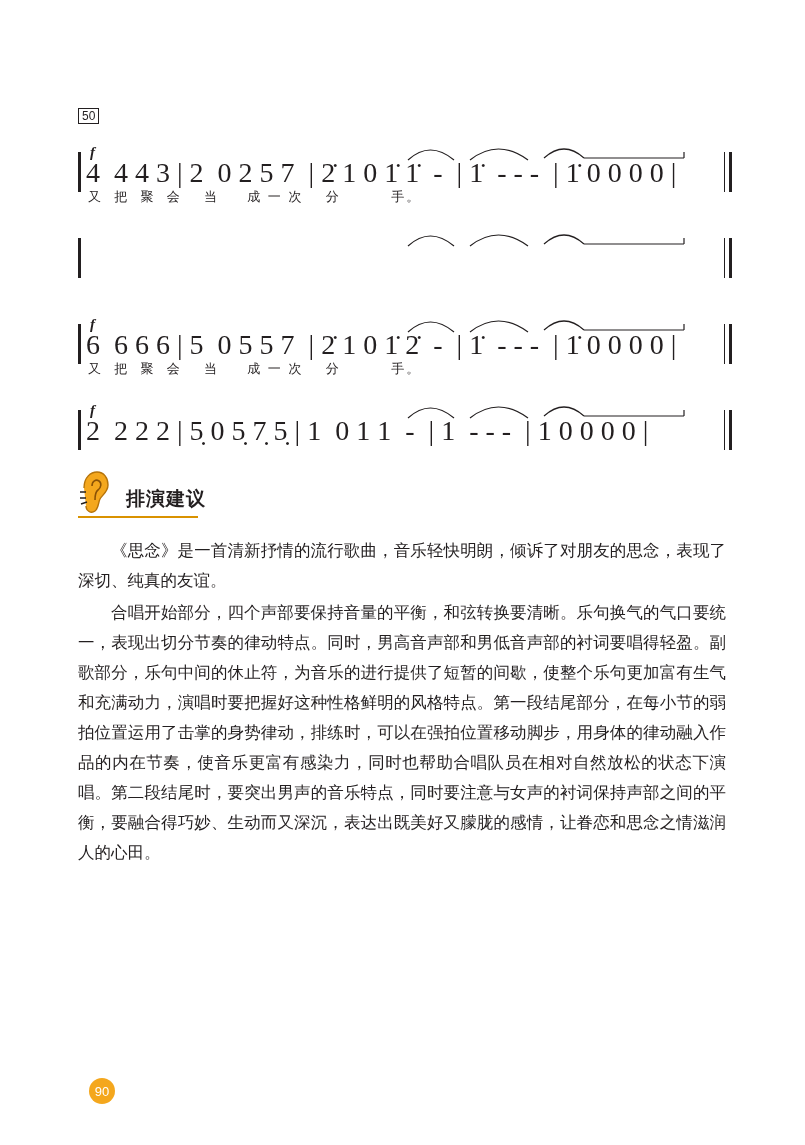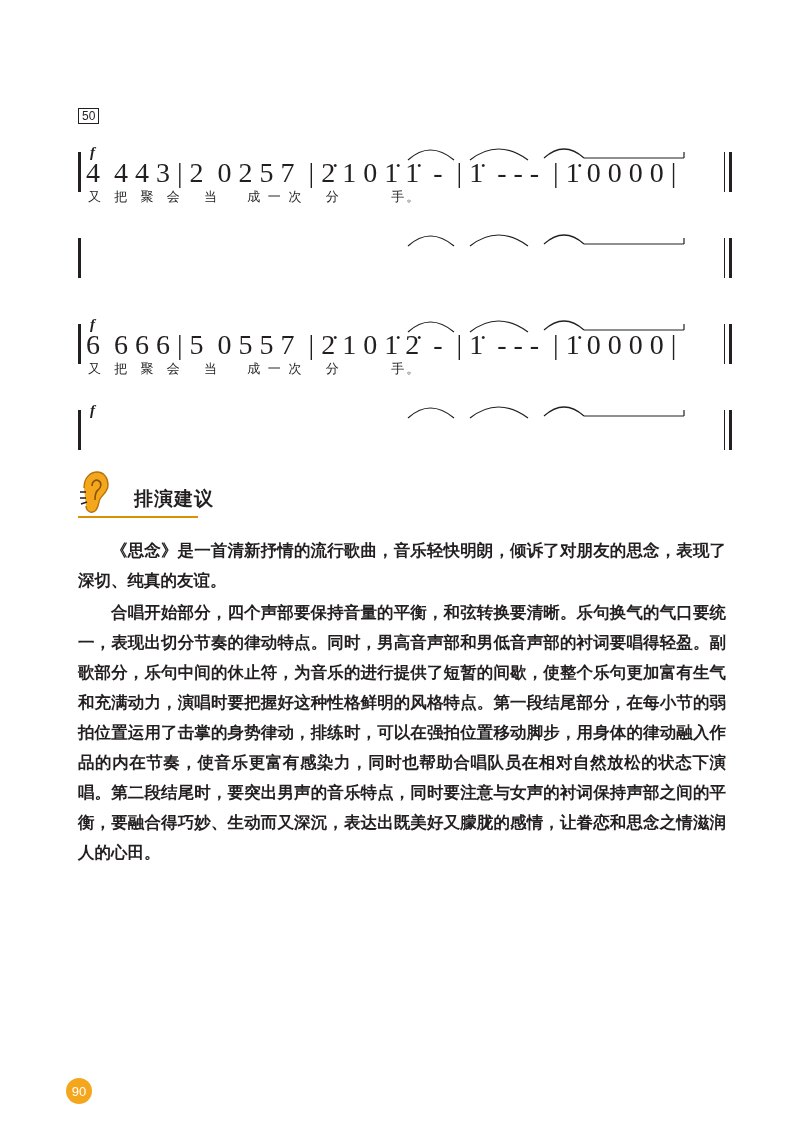--- a/index.html
+++ b/index.html
@@ -80,21 +80,21 @@
     height:40px;
     border-left:1px solid #231f20;
     border-right:3px solid #231f20;
     width:4px;
   }
 
   
   .section-head{
     position:absolute;
     left:78px;top:470px;
-    display:flex;align-items:flex-end;gap:24px;
+    display:flex;align-items:flex-end;gap:16px;
   }
   .ear-icon{
     width:32px;height:44px;
     position:relative;
   }
   .section-title{
     font-family:"Liberation Sans", sans-serif;
     font-weight:bold;
     font-size:19px;
     color:#231f20;
@@ -111,28 +111,27 @@
   
   .body-text{
     position:absolute;
     left:78px;top:536px;
     width:648px;
     font-family:"Liberation Serif", serif;
     font-size:16.5px;
     line-height:30px;
     text-align:justify;
     color:#231f20;
-    font-weight:bold;
   }
   .body-text p{margin:0 0 2px 0;text-indent:2em;}
 
   
   .page-number{
     position:absolute;
-    left:66px;top:1078px;
+    left:89px;top:1078px;
     width:26px;height:26px;
     border-radius:50%;
     background:#f4a71d;
     color:#ffffff;
     font-family:"Liberation Sans", sans-serif;
     font-size:13px;
     display:flex;align-items:center;justify-content:center;
   }
 </style>
 </head>
@@ -195,20 +194,21 @@
     <div class="system" style="margin-top:22px;">
       <svg class="slurs" viewBox="0 0 650 28" preserveAspectRatio="none">
         <path d="M330 24 Q352 4 376 24" fill="none" stroke="#231f20" stroke-width="1.2"></path>
         <path d="M392 24 Q420 2 450 24" fill="none" stroke="#231f20" stroke-width="1.2"></path>
         <path d="M466 22 Q486 4 506 22" fill="none" stroke="#231f20" stroke-width="1.2"></path>
         <path d="M506 22 L606 22" fill="none" stroke="#231f20" stroke-width="1.2"></path>
         <path d="M606 22 L606 16" fill="none" stroke="#231f20" stroke-width="1.2"></path>
       </svg>
       <div class="brace"></div>
       <div class="dyn">f</div>
+      <div class="notes">2  2 2 2 | 5̣ 0 5̣ 7̣ 5̣ | 1  0 1 1  -  | 1  - - -  | 1 0 0 0 0 |</div>
       <div class="lyrics"></div>
       <div class="endbar"></div>
     </div>
   </div>
 
   <div class="section-head">
     <span class="ear-icon">
       <svg width="32" height="44" viewBox="0 0 32 44">
         <path d="M6 18 C6 7 13 2 19 2 C26 2 30 8 30 15 C30 22 24 25 22 29 C20 33 21 38 17 41 C13 44 8 41 8 36" fill="#f4a71d" stroke="#b5730a" stroke-width="1.4"></path>
         <path d="M14 16 C14 11 18 9 21 11 C24 13 23 18 20 20 C17 22 17 27 17 30" fill="none" stroke="#8a5206" stroke-width="1.6"></path>

